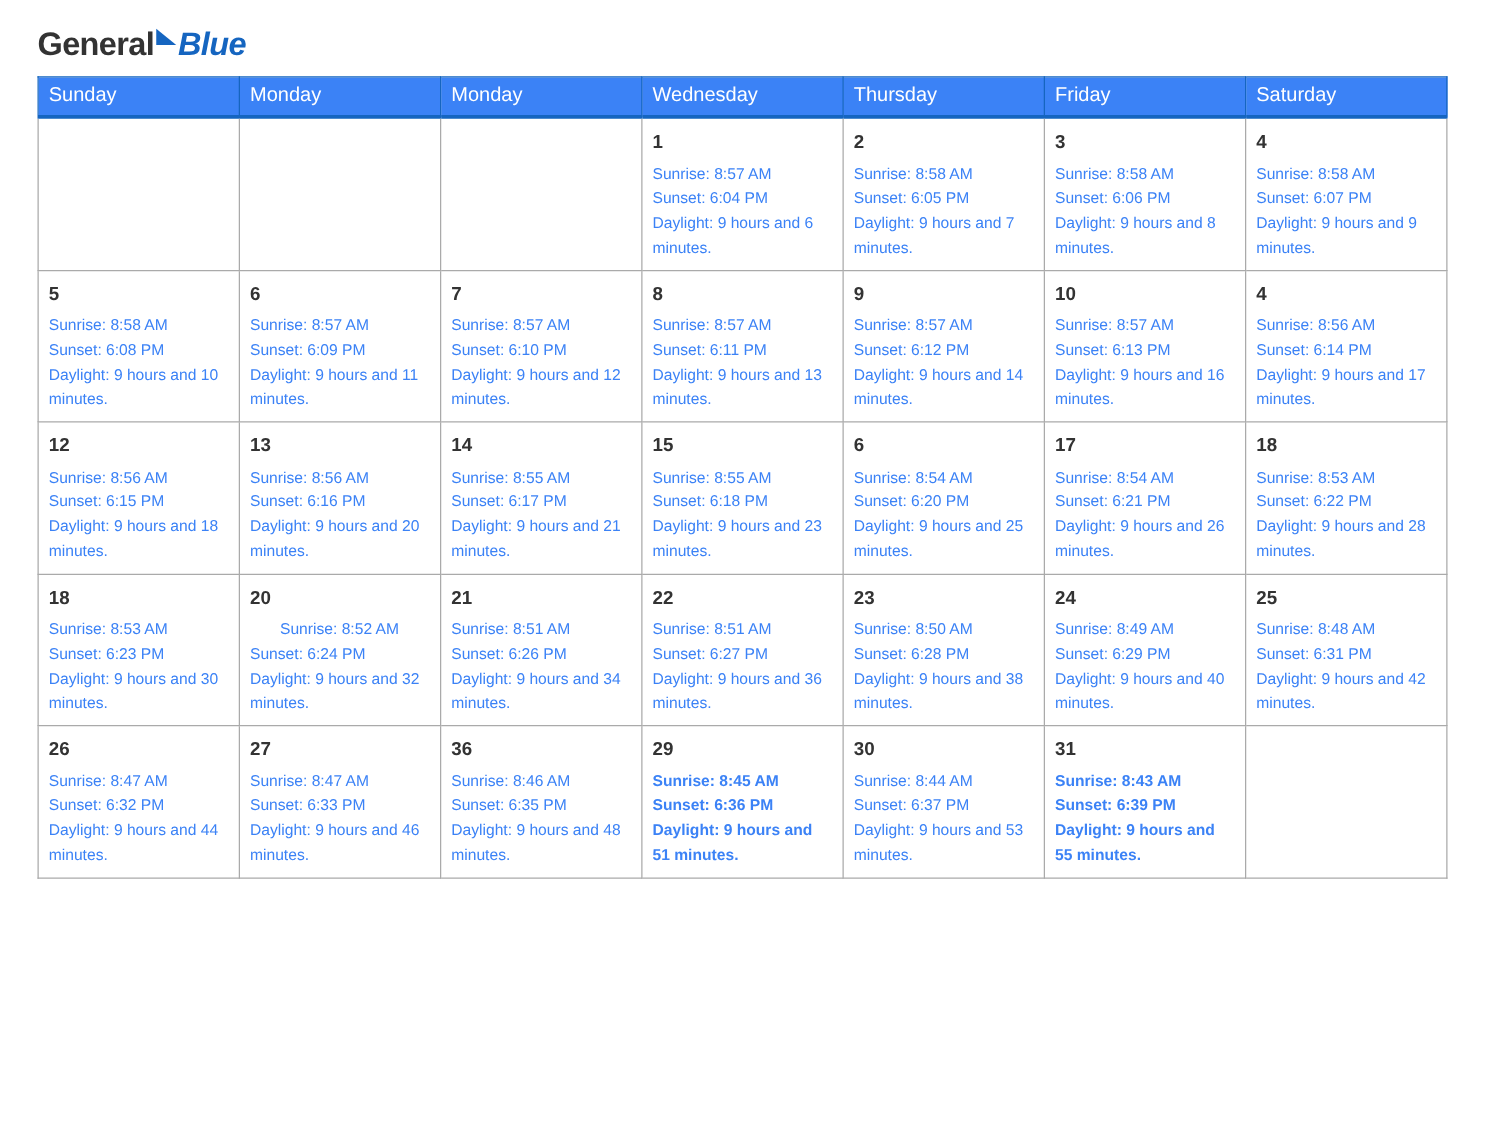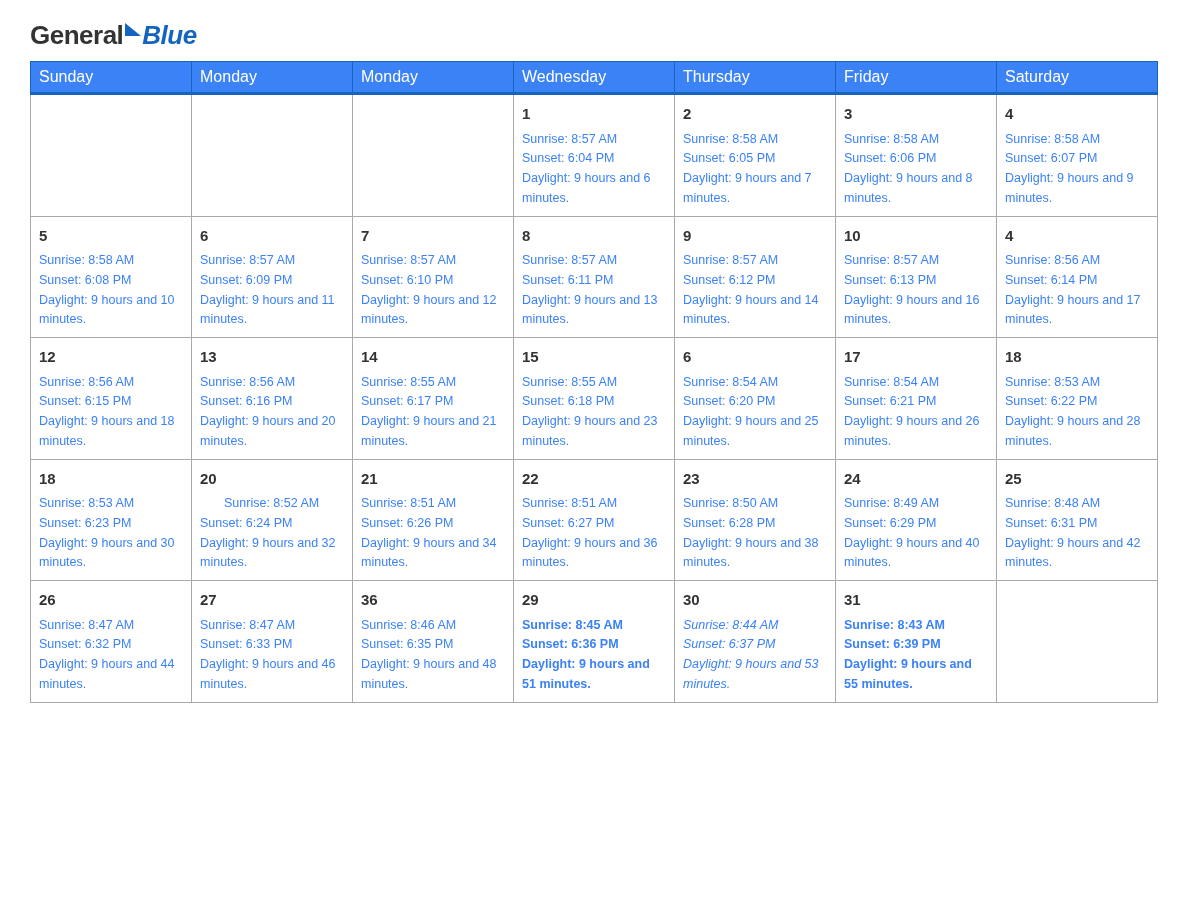--- a/index.html
+++ b/index.html
@@ -226,21 +226,21 @@
 Daylight: 9 hours and 44 minutes.</span></td>
         <td><span class="day-num">27</span><span class="day-info" style="white-space: pre-line;">Sunrise: 8:47 AM
 Sunset: 6:33 PM
 Daylight: 9 hours and 46 minutes.</span></td>
         <td><span class="day-num">36</span><span class="day-info" style="white-space: pre-line;">Sunrise: 8:46 AM
 Sunset: 6:35 PM
 Daylight: 9 hours and 48 minutes.</span></td>
         <td><span class="day-num">29</span><span class="day-info" style="white-space: pre-line; font-weight: bold;">Sunrise: 8:45 AM
 Sunset: 6:36 PM
 Daylight: 9 hours and 51 minutes.</span></td>
-        <td><span class="day-num">30</span><span class="day-info" style="white-space: pre-line; font-style: italic;">Sunrise: 8:44 AM
+        <td><span class="day-num">30</span><span class="day-info" style="white-space: pre-line;">Sunrise: 8:44 AM
 Sunset: 6:37 PM
 Daylight: 9 hours and 53 minutes.</span></td>
         <td><span class="day-num">31</span><span class="day-info" style="white-space: pre-line; font-weight: bold;">Sunrise: 8:43 AM
 Sunset: 6:39 PM
 Daylight: 9 hours and 55 minutes.</span></td>
         <td class="empty"></td>
       </tr>
     </tbody>
 </table>
 

